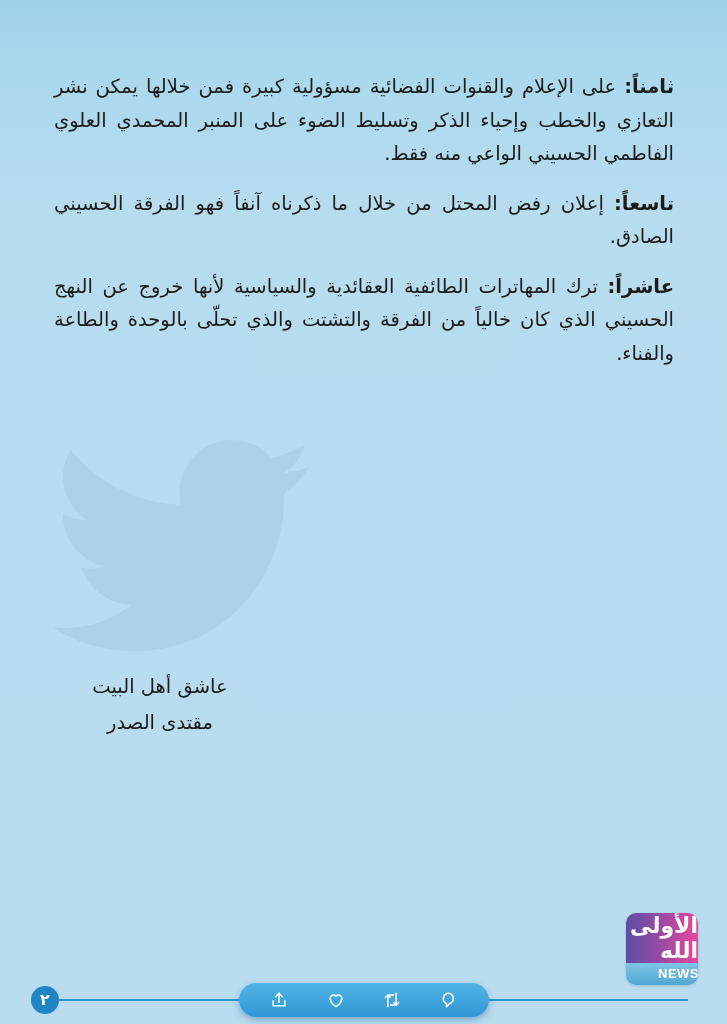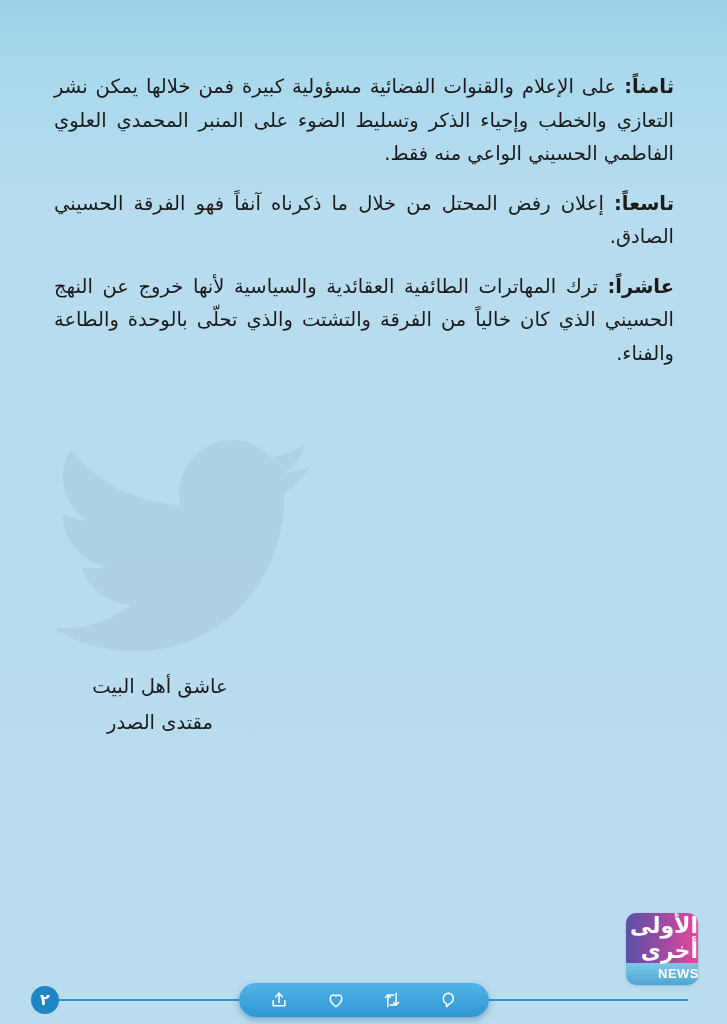--- a/index.html
+++ b/index.html
@@ -89,21 +89,21 @@
   </p>
   <div class="gap"></div>
 </div>
 
 <div class="signature">
   <div>عاشق أهل البيت</div>
   <div>مقتدى الصدر</div>
 </div>
 
 <div class="logo">
-  <div class="top">الأولى أخرى</div>
+  <div class="top">الأولى الله</div>
   <div class="bottom">NEWS</div>
 </div>
 
 <div class="footer-line"></div>
 <div class="page-num">٢</div>
 
 <div class="toolbar">
   <div class="tbtn">
     <svg viewBox="0 0 24 24" fill="none" stroke="#ffffff" stroke-width="1.8" stroke-linecap="round" stroke-linejoin="round">
       <path d="M12 15V4"></path>

